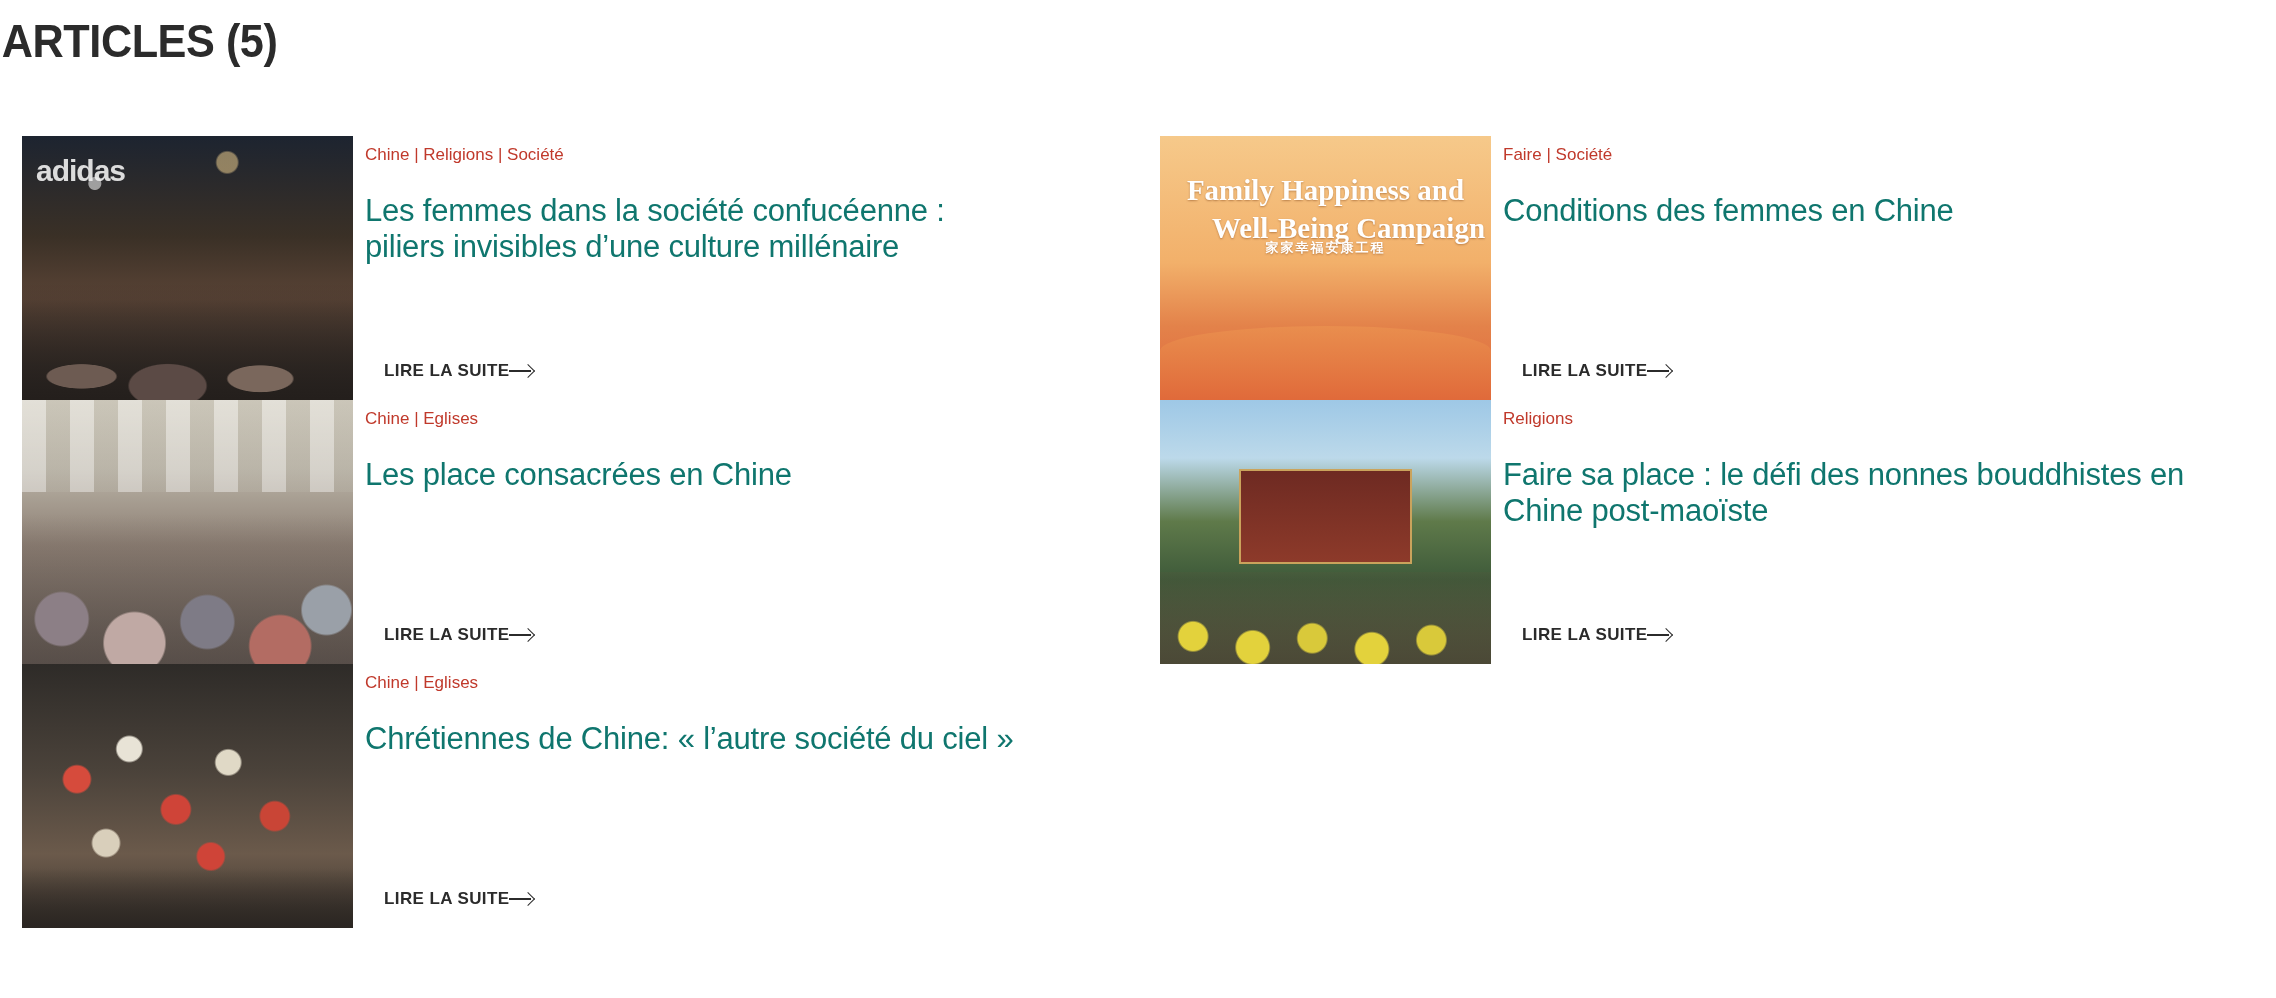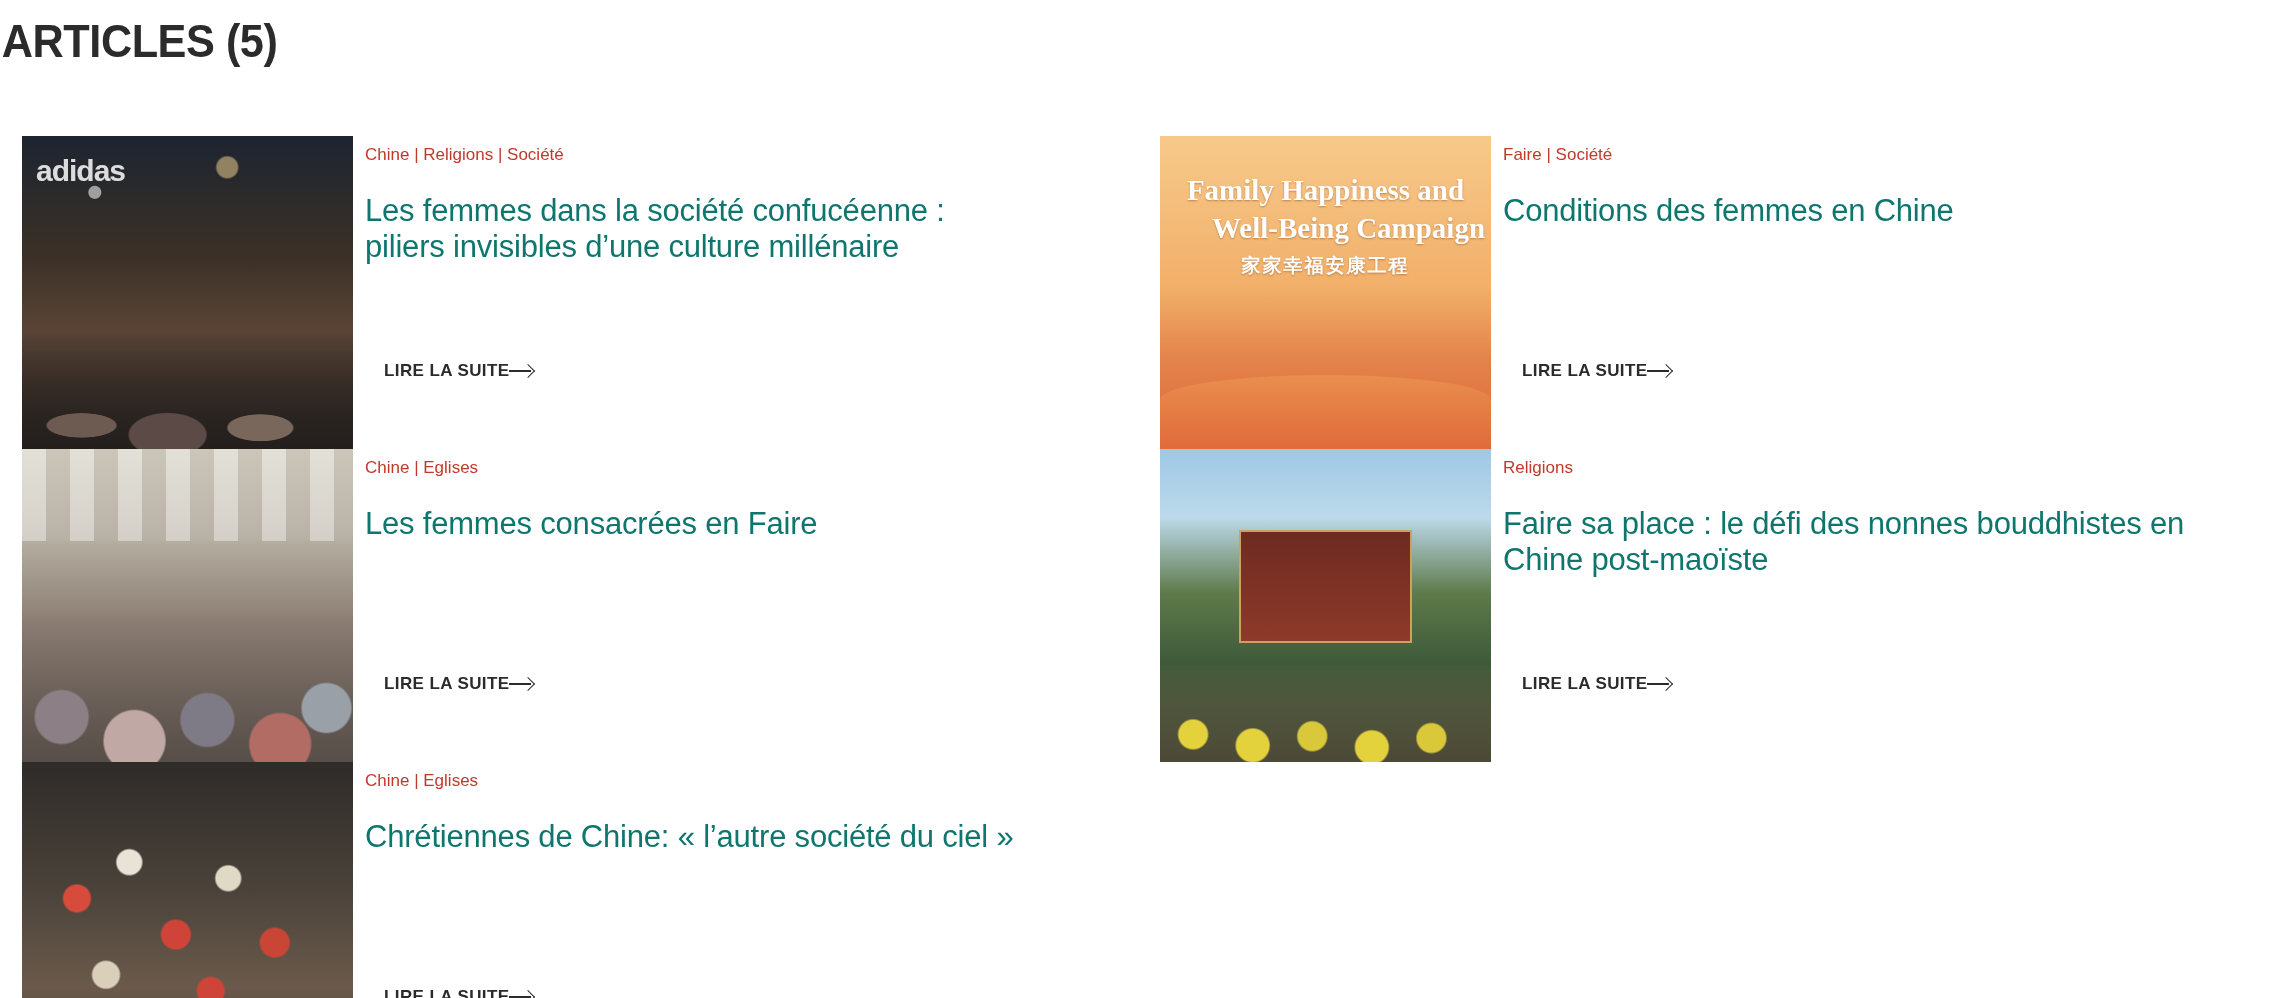--- a/index.html
+++ b/index.html
@@ -41,21 +41,21 @@
     width: 2276px;
   }
   .col {
     width: 1138px;
     display: flex;
     align-items: flex-start;
   }
   .thumb {
     width: 331px;
     min-width: 331px;
-    height: 313px;
+    height: 264px;
     margin-left: 22px;
     overflow: hidden;
     position: relative;
     background: #333;
   }
   .thumb.empty {
     background: transparent;
   }
   .card-body {
     padding-left: 12px;
@@ -159,21 +159,21 @@
     position: absolute;
     left: 0; right: 0;
     text-align: center;
     color: #ffffff;
     font-family: "Liberation Serif", serif;
     font-weight: bold;
     text-shadow: 0 1px 2px rgba(120,60,20,.45);
   }
   .img-campaign .cap1 { top: 38px; font-size: 29px; }
   .img-campaign .cap2 { top: 76px; font-size: 29px; padding-left: 46px; }
-  .img-campaign .cap3 { top: 117px; font-size: 19px; letter-spacing: 2px; }
+  .img-campaign .cap3 { top: 103px; font-size: 13px; letter-spacing: 2px; }
   .img-campaign .ground {
     position: absolute; left: 0; right: 0; bottom: 0; height: 74px;
     background: linear-gradient(180deg, #e98e4e 0%, #e06a3a 100%);
     border-top-left-radius: 60% 30px;
     border-top-right-radius: 60% 30px;
   }
   .img-church {
     background:
       linear-gradient(180deg, #cfcabc 0%, #b9b3a6 26%, #8d7f74 55%, #6d625b 100%);
     position: relative;
@@ -281,21 +281,21 @@
       </div>
 
     </div>
 
     <div class="row">
 
       <div class="col">
         <div class="thumb img-church"></div>
         <div class="card-body">
           <div class="cats">Chine | Eglises</div>
-          <div class="headline">Les femmes consacrées en Faire</div>
+          <div class="headline">Les place consacrées en Chine</div>
           <a class="readmore" href="#">
             <span class="readmore-label">LIRE LA SUITE</span>
             <span class="arrow"></span>
           </a>
         </div>
       </div>
 
       <div class="col">
         <div class="thumb img-stage">
           <div class="screen"></div>

